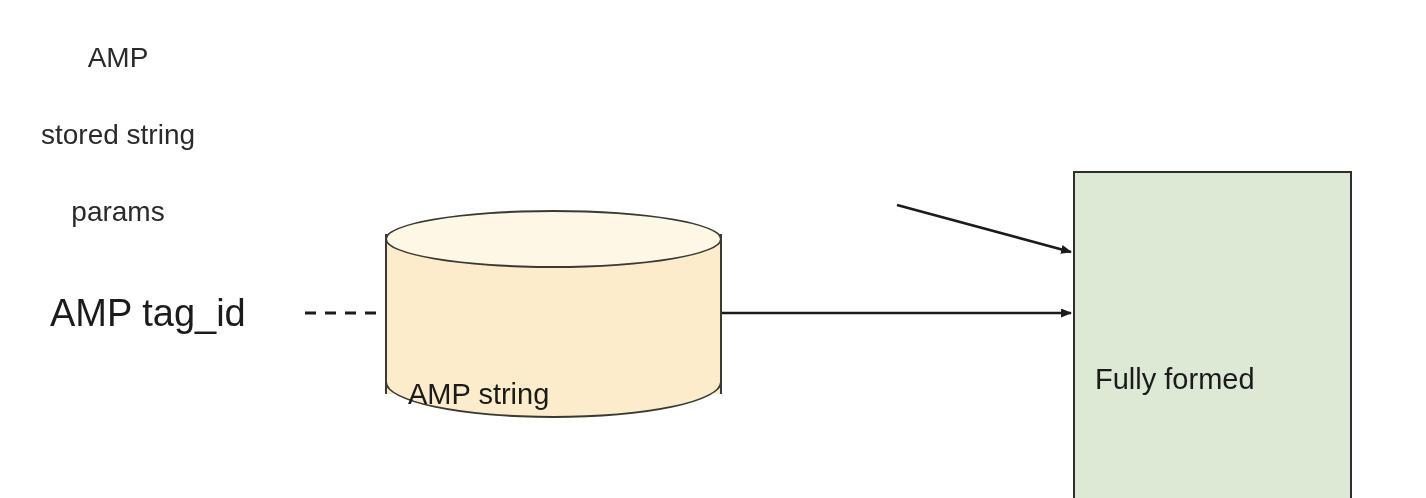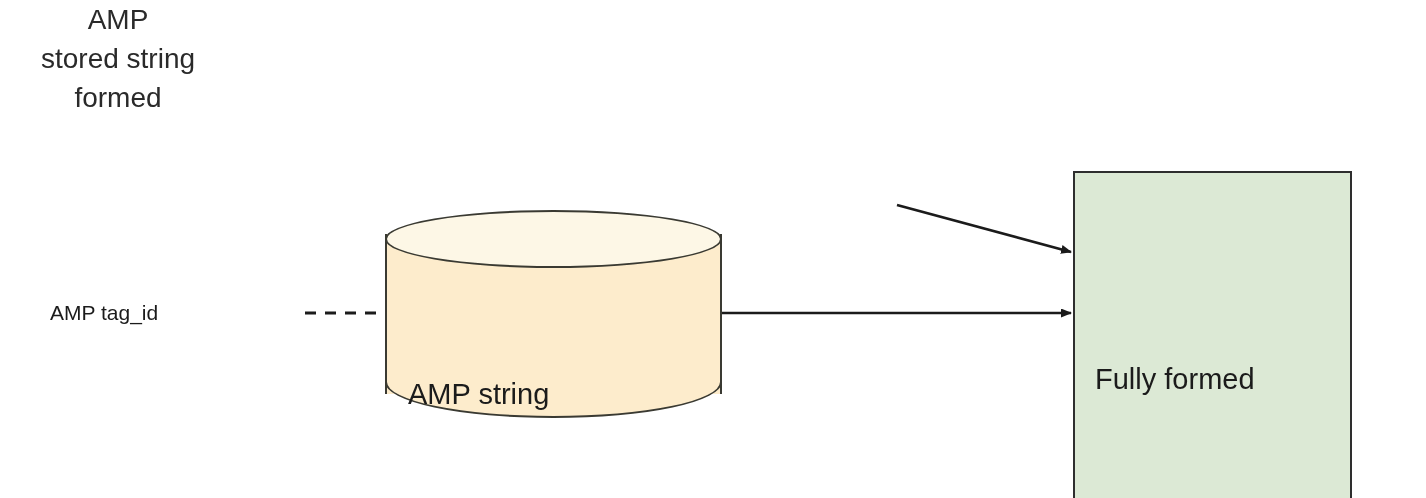--- a/index.html
+++ b/index.html
@@ -16,21 +16,21 @@
     height: 498px;
     background: #ffffff;
     overflow: hidden;
   }
 
   
   .lbl {
     position: absolute;
     color: #1b1b1b;
     font-family: "Liberation Sans", sans-serif;
-    font-size: 21px;
+    font-size: 38px;
     line-height: 38px;
     white-space: pre;
     letter-spacing: 0px;
   }
 
   
   #tag-id-label {
     left: 50px;
     top: 294px;
   }
@@ -38,21 +38,21 @@
   
   #qs-annotation {
     left: 780px;
     top: 46px;
     width: 236px;
     text-align: center;
     font-size: 28px;
     line-height: 39px;
     color: #2a2a2a;
   }
-  #qs-annotation div { white-space: pre; }
+  #qs-annotation div { white-space: pre; margin-top: 38px; }
 
   
   #cylinder {
     position: absolute;
     left: 385px;
     top: 210px;
     width: 337px;
     height: 208px;
   }
   #cylinder .cyl-body {
@@ -148,21 +148,21 @@
     <line x1="722" y1="313" x2="1071" y2="313" stroke="#1b1b1b" stroke-width="2.6" marker-end="url(#arrowhead)"></line>
 
     <line x1="897" y1="205" x2="1071" y2="252" stroke="#1b1b1b" stroke-width="2.6" marker-end="url(#arrowhead)"></line>
   </svg>
 
   <div class="lbl" id="tag-id-label">AMP tag_id</div>
 
   <div id="qs-annotation">
     <div>AMP</div>
     <div>stored string</div>
-    <div>formed</div>
+    <div>params</div>
   </div>
 
   <div id="cylinder">
     <div class="cyl-body"></div>
     <div class="cyl-bottom"></div>
     <div class="cyl-top"></div>
     <div class="cyl-text">
       <div>AMP string</div>
       
     </div>

